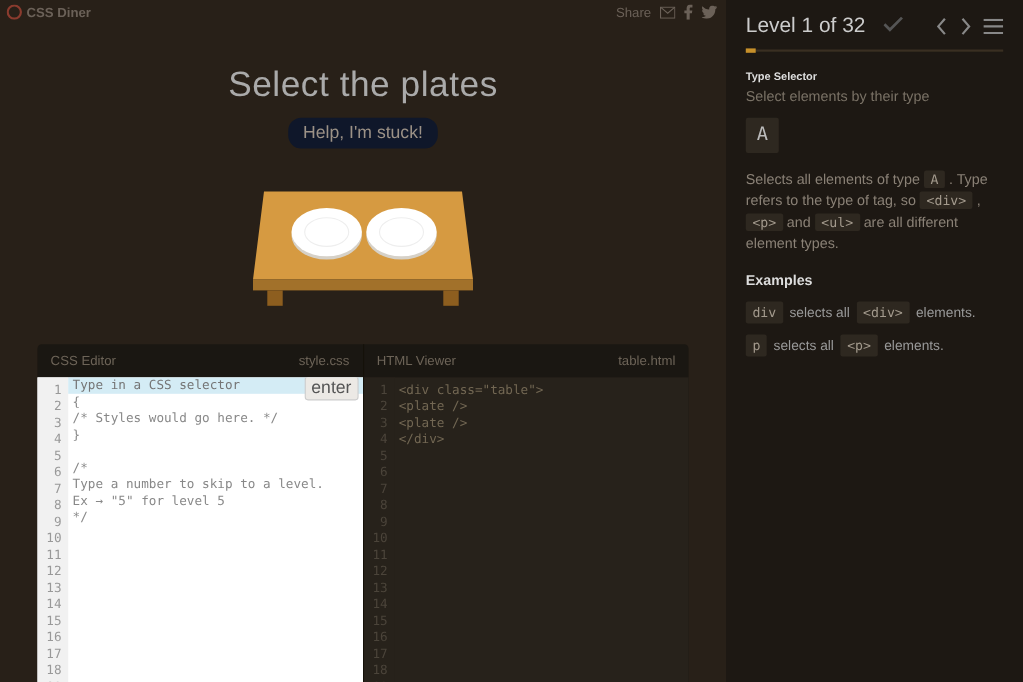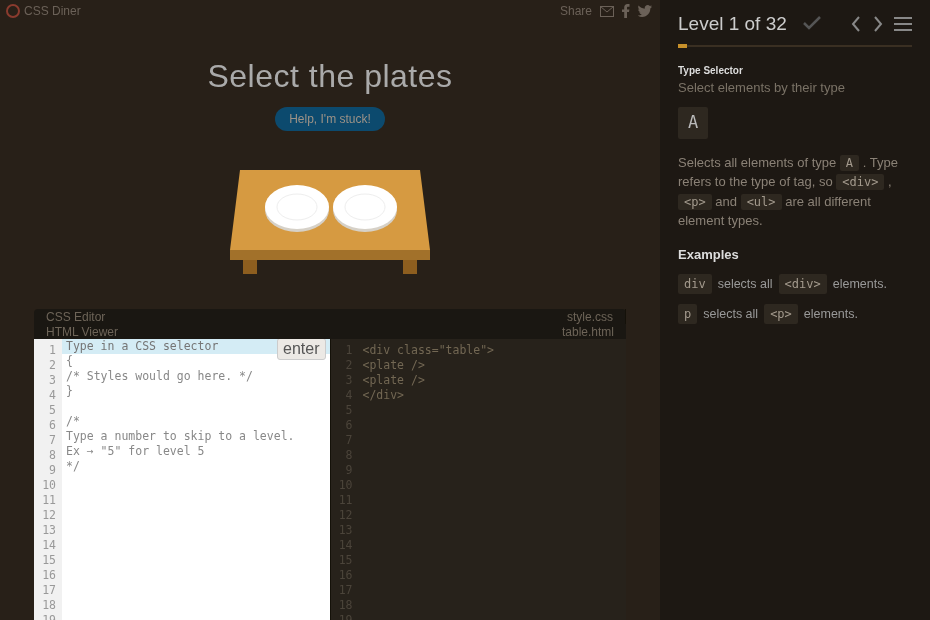--- a/index.html
+++ b/index.html
@@ -28,60 +28,59 @@
   line-height: 1.5;
 }
 .topbar {
   display: flex;
   justify-content: space-between;
   align-items: center;
   padding: 4px 8px 4px 0;
   color: #6b6158;
   font-size: 12px;
 }
-.logo-wrap { display: flex; align-items: center; gap: 4px; padding-left: 6px;}
+.logo-wrap { display: flex; align-items: center; gap: 4px; padding-left: 6px; font-weight: bold;}
 .logo-wrap svg { display:block; }
 .share-wrap { display: flex; align-items: center; gap: 8px; }
 .share-wrap svg { display:block; fill:#6b6158; }
 h1.title {
   text-align: center;
   color: #aaa;
   font-weight: 300;
   font-size: 32px;
   margin-top: 36px;
   letter-spacing: 0.5px;
 }
 .help-btn {
   display: block;
   margin: 12px auto 0 auto;
-  background: #0c4a6e;
+  background: #0f172a;
   border: none;
   color: #9c9287;
-  font-size: 12px;
+  font-size: 16px;
   padding: 5px 14px;
   border-radius: 12px;
   cursor: pointer;
 }
 .table-scene {
   display: flex;
   justify-content: center;
   margin-top: 24px;
 }
 .editors {
   margin: 24px 34px 0 34px;
   background: #1a1712;
   border-radius: 4px 4px 0 0;
   height: 340px;
   display: flex;
   flex-direction: column;
 }
 .editor-headers {
   display: flex;
   height: 30px;
-  flex-direction: column;
 }
 .editor-header {
   flex: 1;
   display: flex;
   justify-content: space-between;
   align-items: center;
   padding: 0 12px;
   font-size: 12px;
   color: #6d6458;
 }

